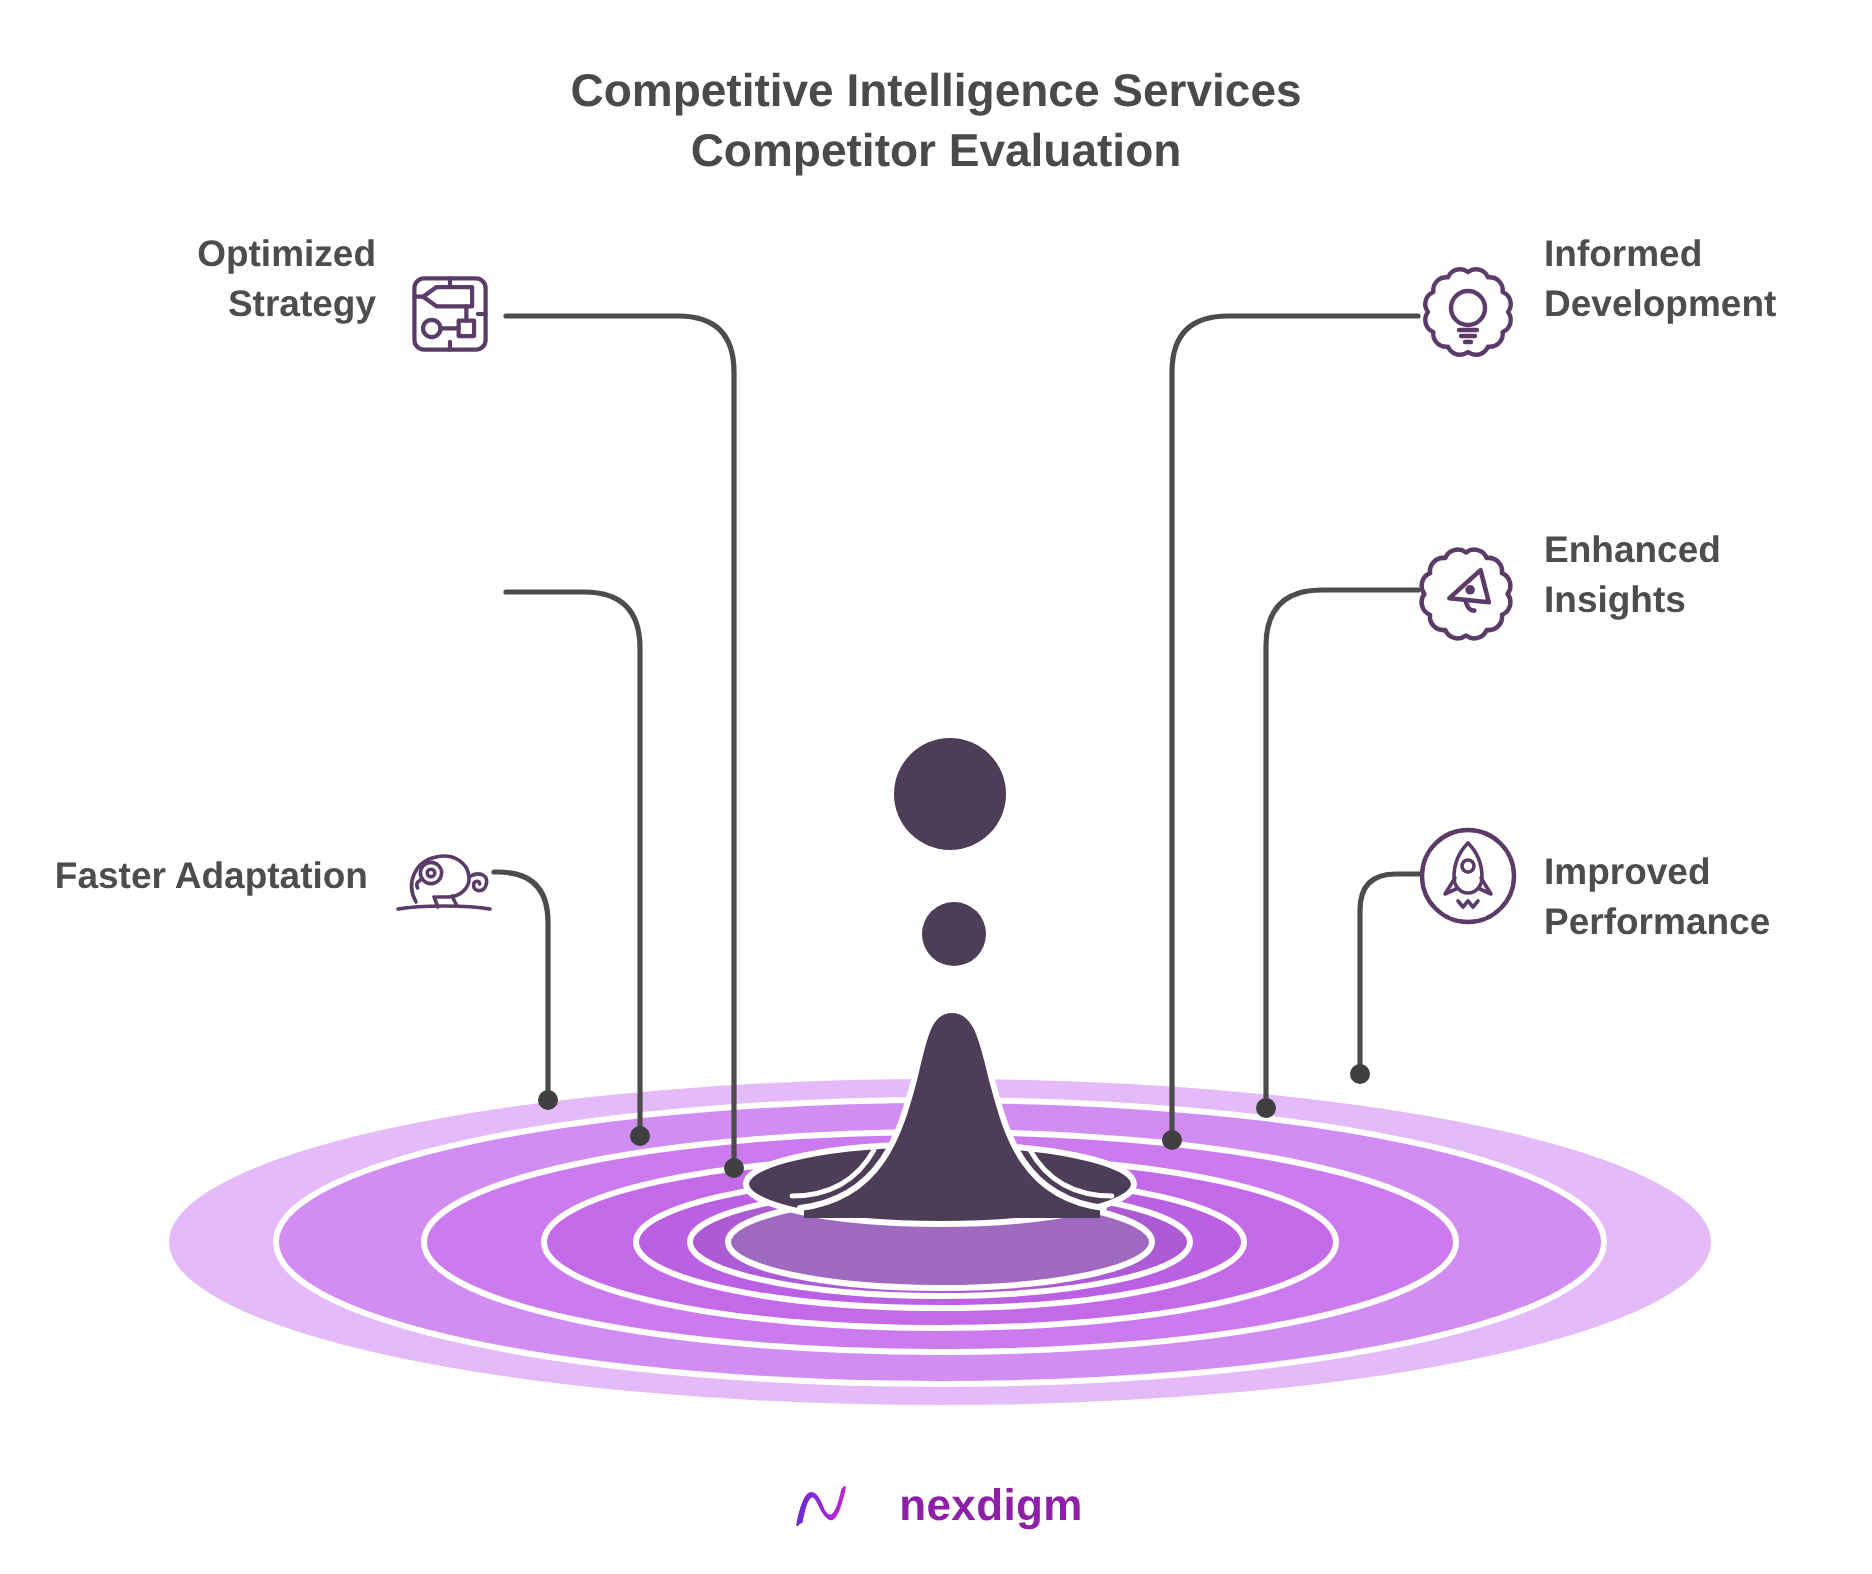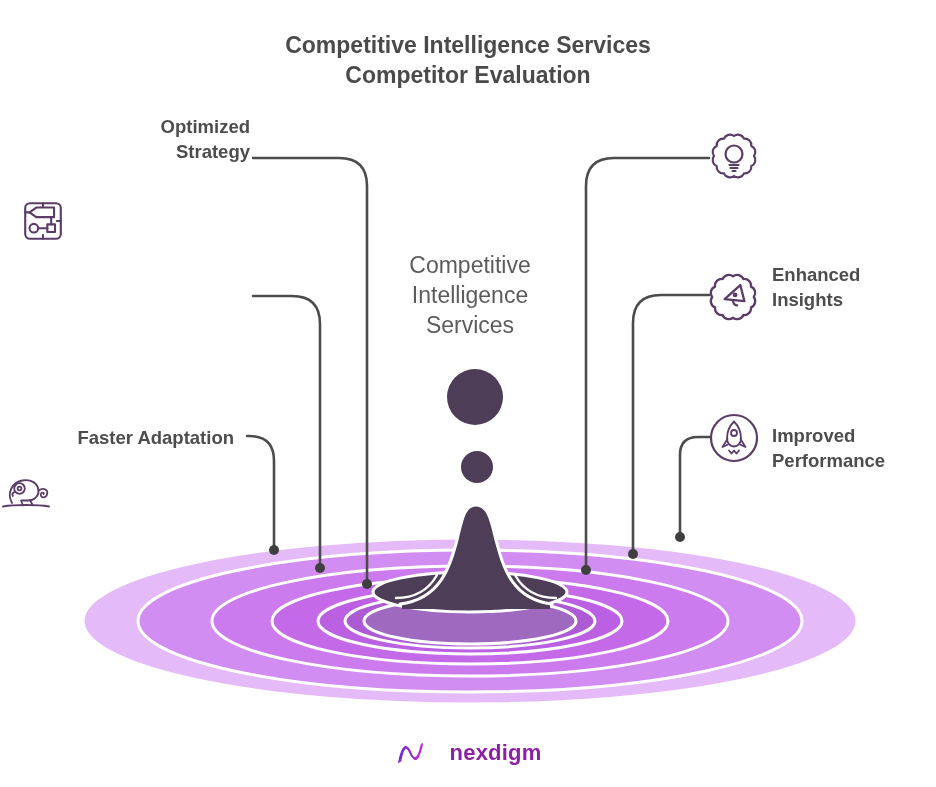--- a/index.html
+++ b/index.html
@@ -20,21 +20,21 @@
   .dot{fill:var(--dot);}
 
   .title{position:absolute;top:30px;left:0;width:100%;text-align:center;
          font-weight:bold;font-size:23px;line-height:30px;color:var(--title-text);}
   .center-label{position:absolute;top:250px;left:348px;width:244px;text-align:center;
          font-size:23px;line-height:30px;color:var(--center-text);}
 
   .benefit{position:absolute;display:flex;gap:12px;}
   .benefit .text{font-weight:bold;font-size:18.5px;line-height:25px;color:var(--label-text);}
   .benefit .text span{display:block;}
-  .benefit.side-left{justify-content:flex-end;flex-direction:column;}
+  .benefit.side-left{justify-content:flex-end;}
   .benefit.side-left .text{text-align:right;flex:1;}
   .benefit.side-right .text{text-align:left;}
   .icon-line{fill:none;stroke:var(--icon-stroke);stroke-width:2.2;
              stroke-linecap:round;stroke-linejoin:round;}
   .icon-line-thin{fill:none;stroke:var(--icon-stroke);stroke-width:1.8;
              stroke-linecap:round;stroke-linejoin:round;}
 
   .footer{position:absolute;top:736px;left:0;width:100%;display:flex;
           align-items:center;justify-content:center;gap:23px;}
   .brand{font-weight:bold;font-size:22px;color:var(--brand-purple);letter-spacing:0.2px;}
@@ -86,45 +86,40 @@
       <path class="connector" d="M 710,437 H 698 Q 680,437 680,455 V 537"></path>
       <circle class="dot" cx="680" cy="537" r="5"></circle>
     </g>
   </svg>
 
   <div class="title">
     <div>Competitive Intelligence Services</div>
     <div>Competitor Evaluation</div>
   </div>
 
-  <div class="center-label">
-    <div>Competitive</div>
-    <div>Intelligence</div>
-    <div>Services</div>
-  </div>
 
   <div class="benefit side-left" style="left:18px;top:112px;width:232px;">
     <div class="text" style="padding-top:2px;">
       <span>Optimized</span>
       <span>Strategy</span>
     </div>
     <svg width="50" height="50" viewBox="0 0 52 52" style="margin-top:20px;flex:none;">
       <rect class="icon-line" x="7.5" y="7.5" width="37" height="37" rx="5"></rect>
       <path class="icon-line" d="M 19,12 H 37.5 V 22 H 19 L 12,17 Z"></path>
       <path class="icon-line" d="M 7.5,17 H 12"></path>
       <circle class="icon-line" cx="16.5" cy="33.5" r="4.5"></circle>
       <rect class="icon-line" x="30.5" y="29.5" width="8" height="8"></rect>
       <path class="icon-line" d="M 21,33.5 H 30.5"></path>
       <path class="icon-line" d="M 34.5,22 V 29.5"></path>
       <path class="icon-line" d="M 26,7.5 v 4 M 44.5,26 h -4 M 26,44.5 v -4"></path>
     </svg>
   </div>
 
 
-  <div class="benefit side-left" style="left:0;top:410px;width:234px;">
+  <div class="benefit side-left" style="left:14px;top:410px;width:234px;">
     <div class="text" style="padding-top:15px;">
       <span>Faster Adaptation</span>
       <span></span>
     </div>
     <svg width="52" height="52" viewBox="0 0 52 52" style="margin-top:2px;flex:none;">
       <path class="icon-line-thin" d="M 3,42.5 C 14,40.5 38,40.5 49,42.5"></path>
       <path class="icon-line-thin" d="M 12,39 C 6.5,29 12,18.5 22,16.5 C 31,14.5 38,19.5 38.5,26.5 C 39,32 34,36.5 28,36.5 L 22,36.5"></path>
       <path class="icon-line-thin" d="M 38.5,26.5 C 44,23 48.5,26 47,30.5 C 45.8,34.5 40.5,34 40.8,30.5 C 41,28 44,28.2 43.8,30"></path>
       <circle class="icon-line-thin" cx="19.5" cy="24.5" r="5.3"></circle>
       <circle class="icon-line-thin" cx="19.5" cy="24.5" r="1.9"></circle>
@@ -132,20 +127,24 @@
       <path class="icon-line-thin" d="M 14.2,28 C 12.5,29 12,30.5 12.8,32"></path>
     </svg>
   </div>
 
   <div class="benefit side-right" style="left:708px;top:112px;width:232px;">
     <svg width="52" height="52" viewBox="0 0 52 52" style="margin-top:18px;flex:none;">
       <path class="icon-line" d="M46,26 A6.5,6.5 0 0 1 43.32,36 A6.5,6.5 0 0 1 36,43.32 A6.5,6.5 0 0 1 26,46 A6.5,6.5 0 0 1 16,43.32 A6.5,6.5 0 0 1 8.68,36 A6.5,6.5 0 0 1 6,26 A6.5,6.5 0 0 1 8.68,16 A6.5,6.5 0 0 1 16,8.68 A6.5,6.5 0 0 1 26,6 A6.5,6.5 0 0 1 36,8.68 A6.5,6.5 0 0 1 43.32,16 A6.5,6.5 0 0 1 46,26 Z"></path>
       <circle class="icon-line" cx="26" cy="24" r="8.5"></circle>
       <path class="icon-line" d="M 21.5,35 h 9 M 22.5,38 h 7 M 24.5,41 h 3"></path>
     </svg>
+    <div class="text" style="padding-top:2px;">
+      <span>Informed</span>
+      <span>Development</span>
+    </div>
   </div>
 
   <div class="benefit side-right" style="left:706px;top:260px;width:232px;">
     <svg width="54" height="54" viewBox="0 0 52 52" style="margin-top:10px;flex:none;">
       <path class="icon-line" d="M46,26 A6.5,6.5 0 0 1 43.32,36 A6.5,6.5 0 0 1 36,43.32 A6.5,6.5 0 0 1 26,46 A6.5,6.5 0 0 1 16,43.32 A6.5,6.5 0 0 1 8.68,36 A6.5,6.5 0 0 1 6,26 A6.5,6.5 0 0 1 8.68,16 A6.5,6.5 0 0 1 16,8.68 A6.5,6.5 0 0 1 26,6 A6.5,6.5 0 0 1 36,8.68 A6.5,6.5 0 0 1 43.32,16 A6.5,6.5 0 0 1 46,26 Z"></path>
       <path class="icon-line" d="M 18,28 L 33,14.5 L 37,30 Z"></path>
       <path class="icon-line" d="M 26,30 q 1,4 4,4"></path>
       <circle class="icon-line" cx="28" cy="24" r="1.2"></circle>
     </svg>
     <div class="text" style="padding-top:2px;">

